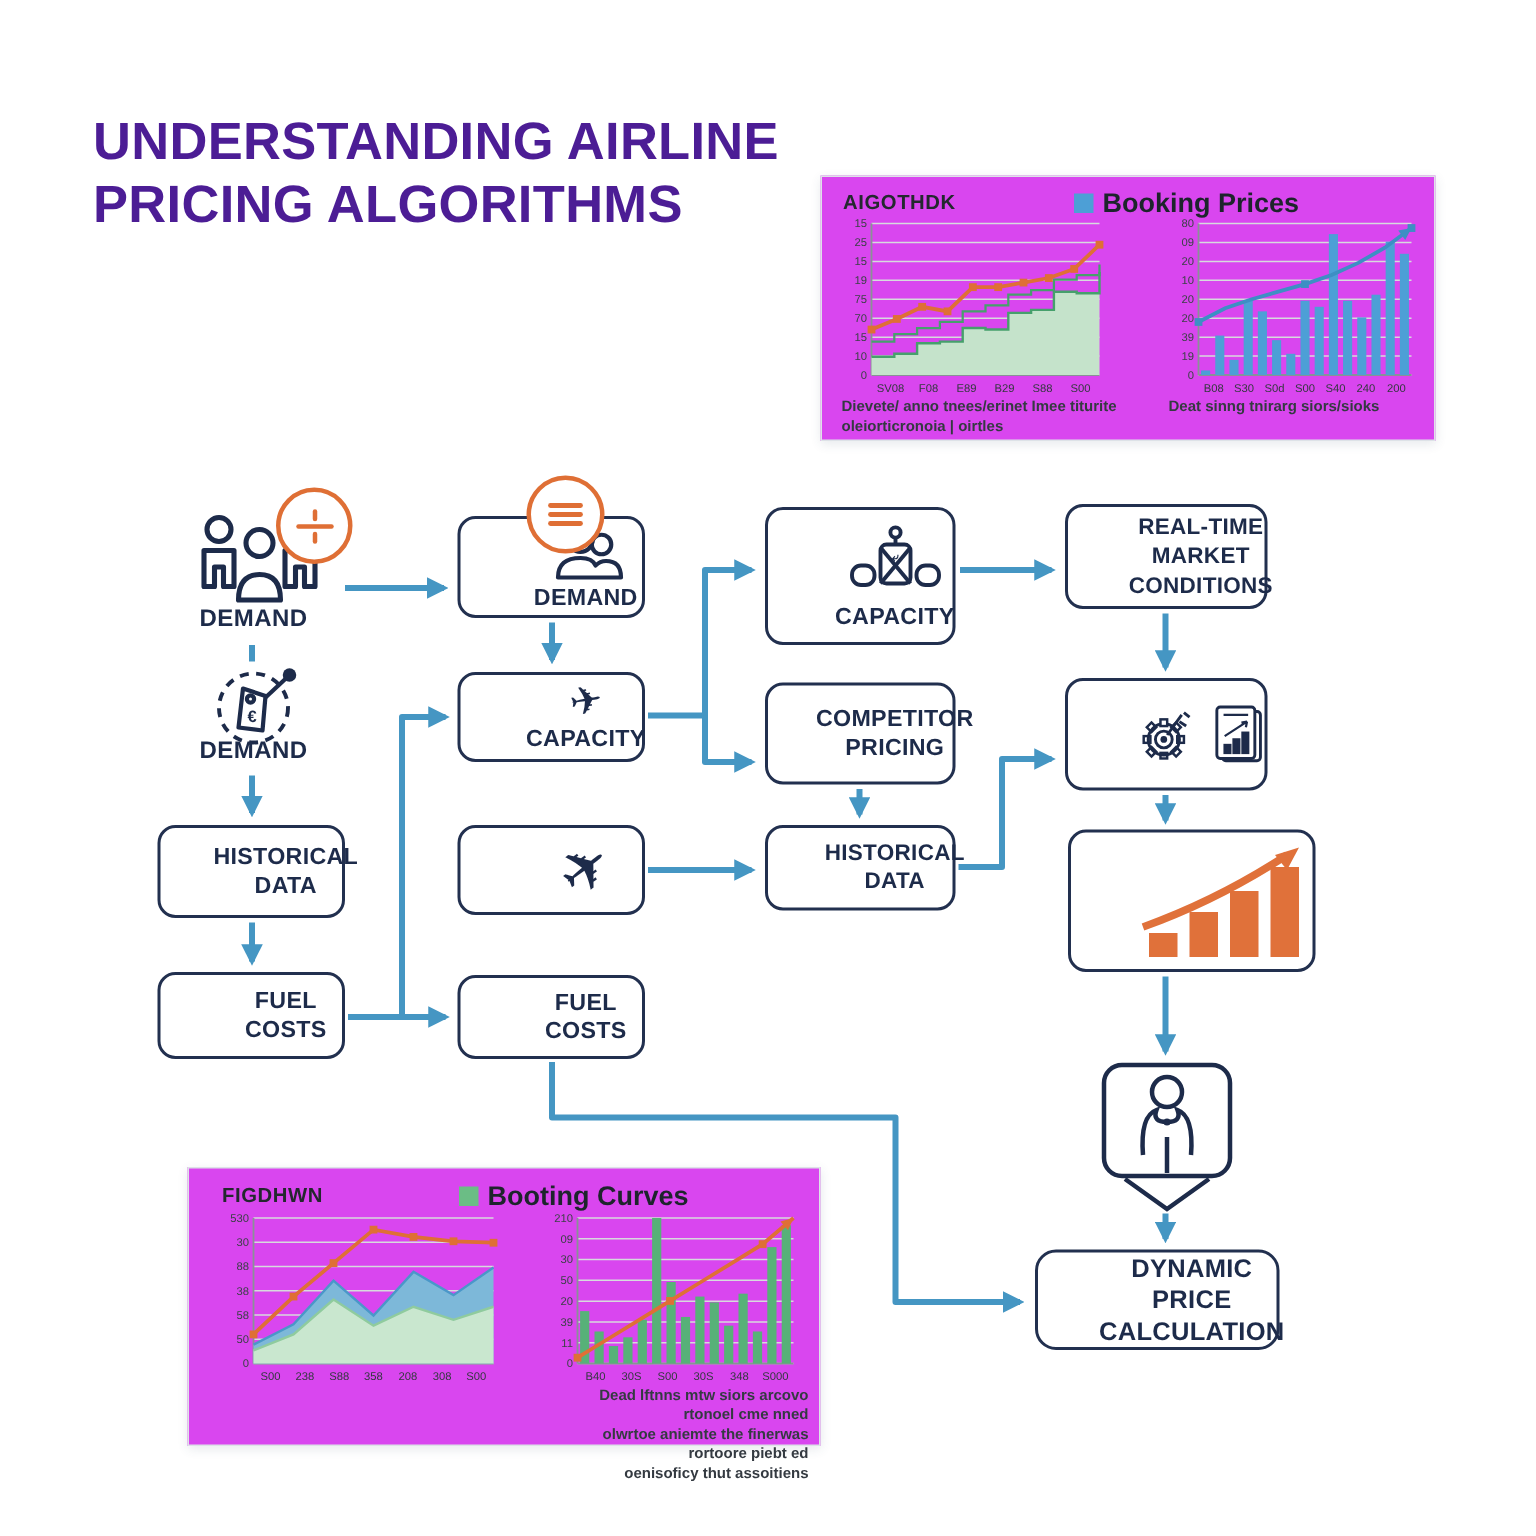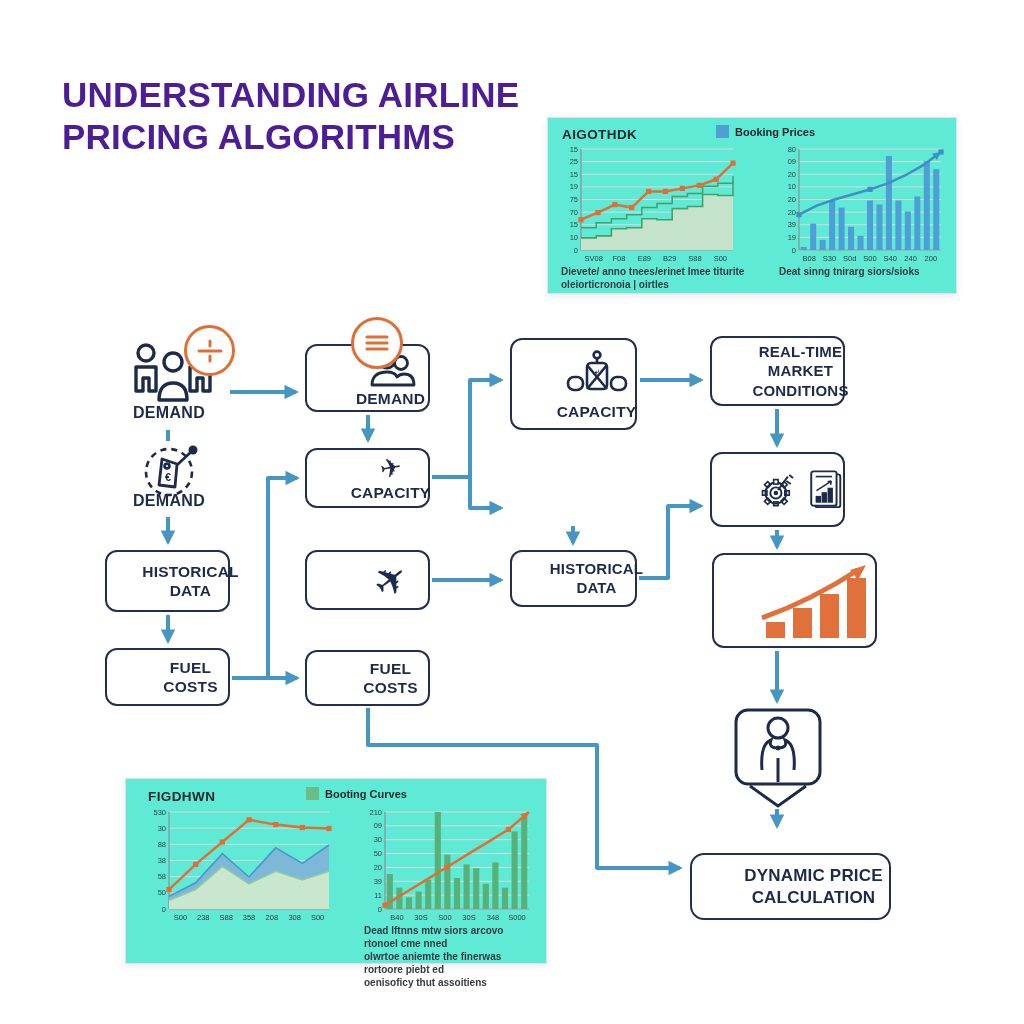--- a/index.html
+++ b/index.html
@@ -1,23 +1,23 @@
 <!DOCTYPE html>
 <html><head>
 <meta charset="utf-8">
 <style>
   html,body{margin:0;padding:0;}
   body{width:1024px;height:1024px;background:#ffffff;font-family:"Liberation Sans",sans-serif;position:relative;overflow:hidden;}
   .stage{position:absolute;inset:0;width:1024px;height:1024px;}
   .page-title{position:absolute;left:62px;top:74px;width:490px;font-size:35px;line-height:1.2;font-weight:800;color:#4c1d95;letter-spacing:.2px;white-space:pre-line;}
-  .panel{position:absolute;background:#5eead4;border:1px solid #dde2e7;box-shadow:0 2px 7px rgba(50,70,100,.12);}
+  .panel{position:absolute;background:#d946ef;border:1px solid #dde2e7;box-shadow:0 2px 7px rgba(50,70,100,.12);}
   #panel-top{left:547px;top:117px;width:408px;height:175px;}
-  #panel-bottom{left:125px;top:778px;width:420px;height:184px;}
+  #panel-bottom{left:125px;top:778px;width:420px;height:184px;text-align:right;}
   .panel-heading{position:absolute;font-size:13.5px;font-weight:bold;color:#23282e;letter-spacing:.4px;}
-  .legend{position:absolute;display:flex;align-items:center;gap:6px;font-size:11px;font-weight:bold;color:#1d242c;}
+  .legend{position:absolute;display:flex;align-items:center;gap:6px;font-size:18px;font-weight:bold;color:#1d242c;}
   .legend .sw{width:13px;height:13px;display:inline-block;}
   .mini-chart{position:absolute;}
   .caption{position:absolute;font-size:10px;line-height:1.3;color:#343a41;white-space:pre-line;font-weight:bold;}
   .fbox{position:absolute;display:flex;flex-direction:column;align-items:center;justify-content:center;gap:2px;background:#fff;border:2.5px solid #22304f;border-radius:12px;color:#1d2b4a;font-weight:bold;text-align:center;font-size:15.5px;line-height:1.25;white-space:pre-line;letter-spacing:.2px;box-sizing:border-box;padding-left:46px;}
   .fbox.row{flex-direction:row;gap:12px;}
   .flabel{position:absolute;color:#1d2b4a;font-weight:bold;text-align:center;font-size:16px;letter-spacing:.3px;white-space:pre-line;}
   .badge{position:absolute;border-radius:50%;background:#fff;border:3.5px solid #df6f35;display:flex;align-items:center;justify-content:center;box-sizing:border-box;}
   .plane-glyph{font-family:"DejaVu Sans",sans-serif;color:#1d2b4a;display:inline-block;}
   svg{display:block;}
   .conn{stroke:#4596c3;stroke-width:4;fill:none;stroke-linejoin:round;stroke-linecap:butt;}
@@ -247,20 +247,24 @@
         <line x1="23" y1="15" x2="43" y2="39"></line>
         <line x1="43" y1="15" x2="23" y2="39"></line>
         <rect x="4" y="27" width="15" height="13" rx="6"></rect>
         <rect x="47" y="27" width="15" height="13" rx="6"></rect>
       </g>
       <text x="33" y="24" font-size="8" font-weight="bold" fill="#1d2b4a" text-anchor="middle">⤶</text>
     </svg>
     <span>CAPACITY</span>
   </div>
 
+  <div class="fbox" style="left:510px;top:455px;width:127px;height:68px;">
+    <span>COMPETITOR
+PRICING</span>
+  </div>
 
   <div class="fbox" style="left:510px;top:550px;width:127px;height:57px;font-size:15px;">
     <span>HISTORICAL
 DATA</span>
   </div>
 
   <div class="fbox" style="left:710px;top:336px;width:135px;height:70px;font-size:15px;line-height:1.3;">
     <span>REAL-TIME
 MARKET
 CONDITIONS</span>
@@ -319,21 +323,21 @@
     <g fill="none" stroke="#1d2b4a" stroke-width="3">
       <rect x="4" y="4" width="84" height="74" rx="12" fill="#fff"></rect>
       <path d="M18,80 L46,100 L74,80"></path>
       <circle cx="46" cy="22" r="10"></circle>
       <path d="M30,64 q-2,-26 9,-30 q-3,8 7,8 q10,0 7,-8 q11,4 9,30"></path>
       <line x1="46" y1="52" x2="46" y2="76"></line>
     </g>
     <circle cx="46" cy="42" r="2.4" fill="#1d2b4a"></circle>
   </svg>
 
-  <div class="fbox" style="left:690px;top:833px;width:201px;height:67px;font-size:17px;border-radius:14px;margin-top:20px;">
+  <div class="fbox" style="left:690px;top:833px;width:163px;height:67px;font-size:17px;border-radius:14px;">
     <span>DYNAMIC PRICE
 CALCULATION</span>
   </div>
 
   <div class="panel" id="panel-bottom">
     <div class="panel-heading" style="left:22px;top:10px;">FIGDHWN</div>
     <div class="legend" style="left:180px;top:8px;">
       <span class="sw" style="background: rgb(107, 189, 133);"></span>
       <span>Booting Curves</span>
     </div>

